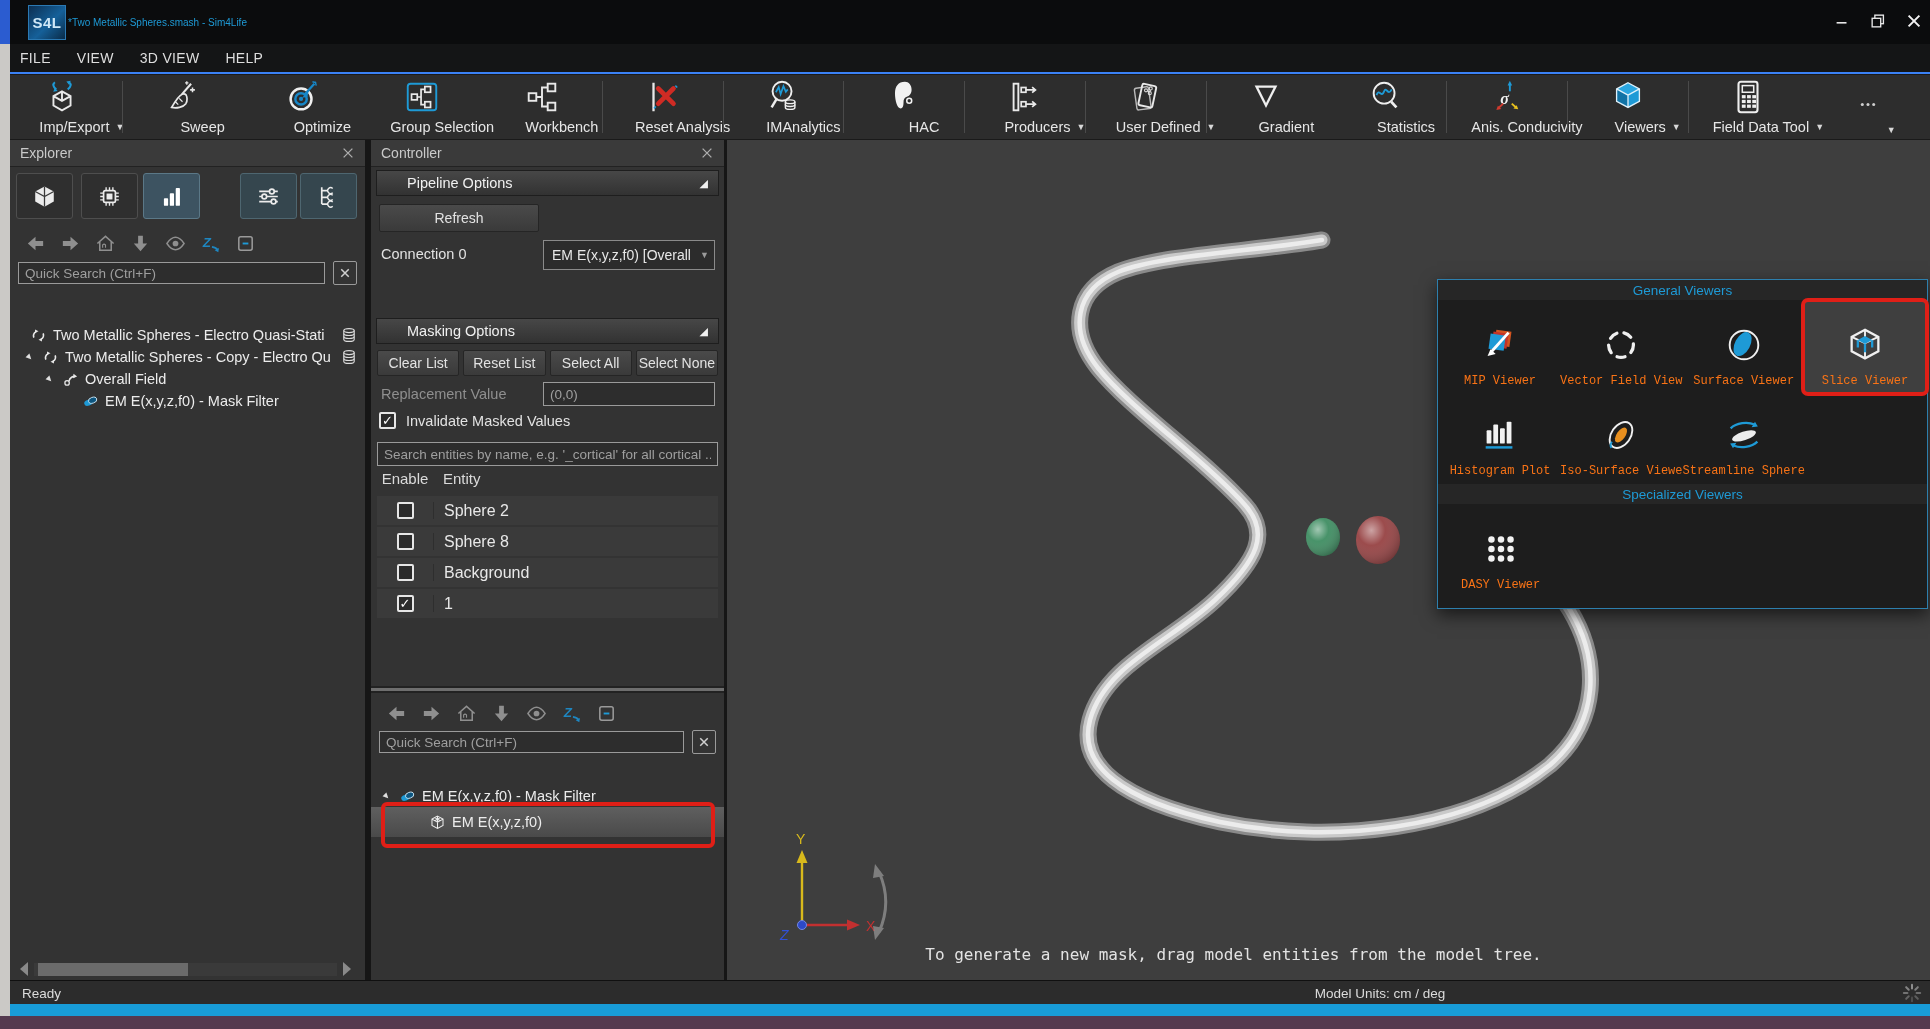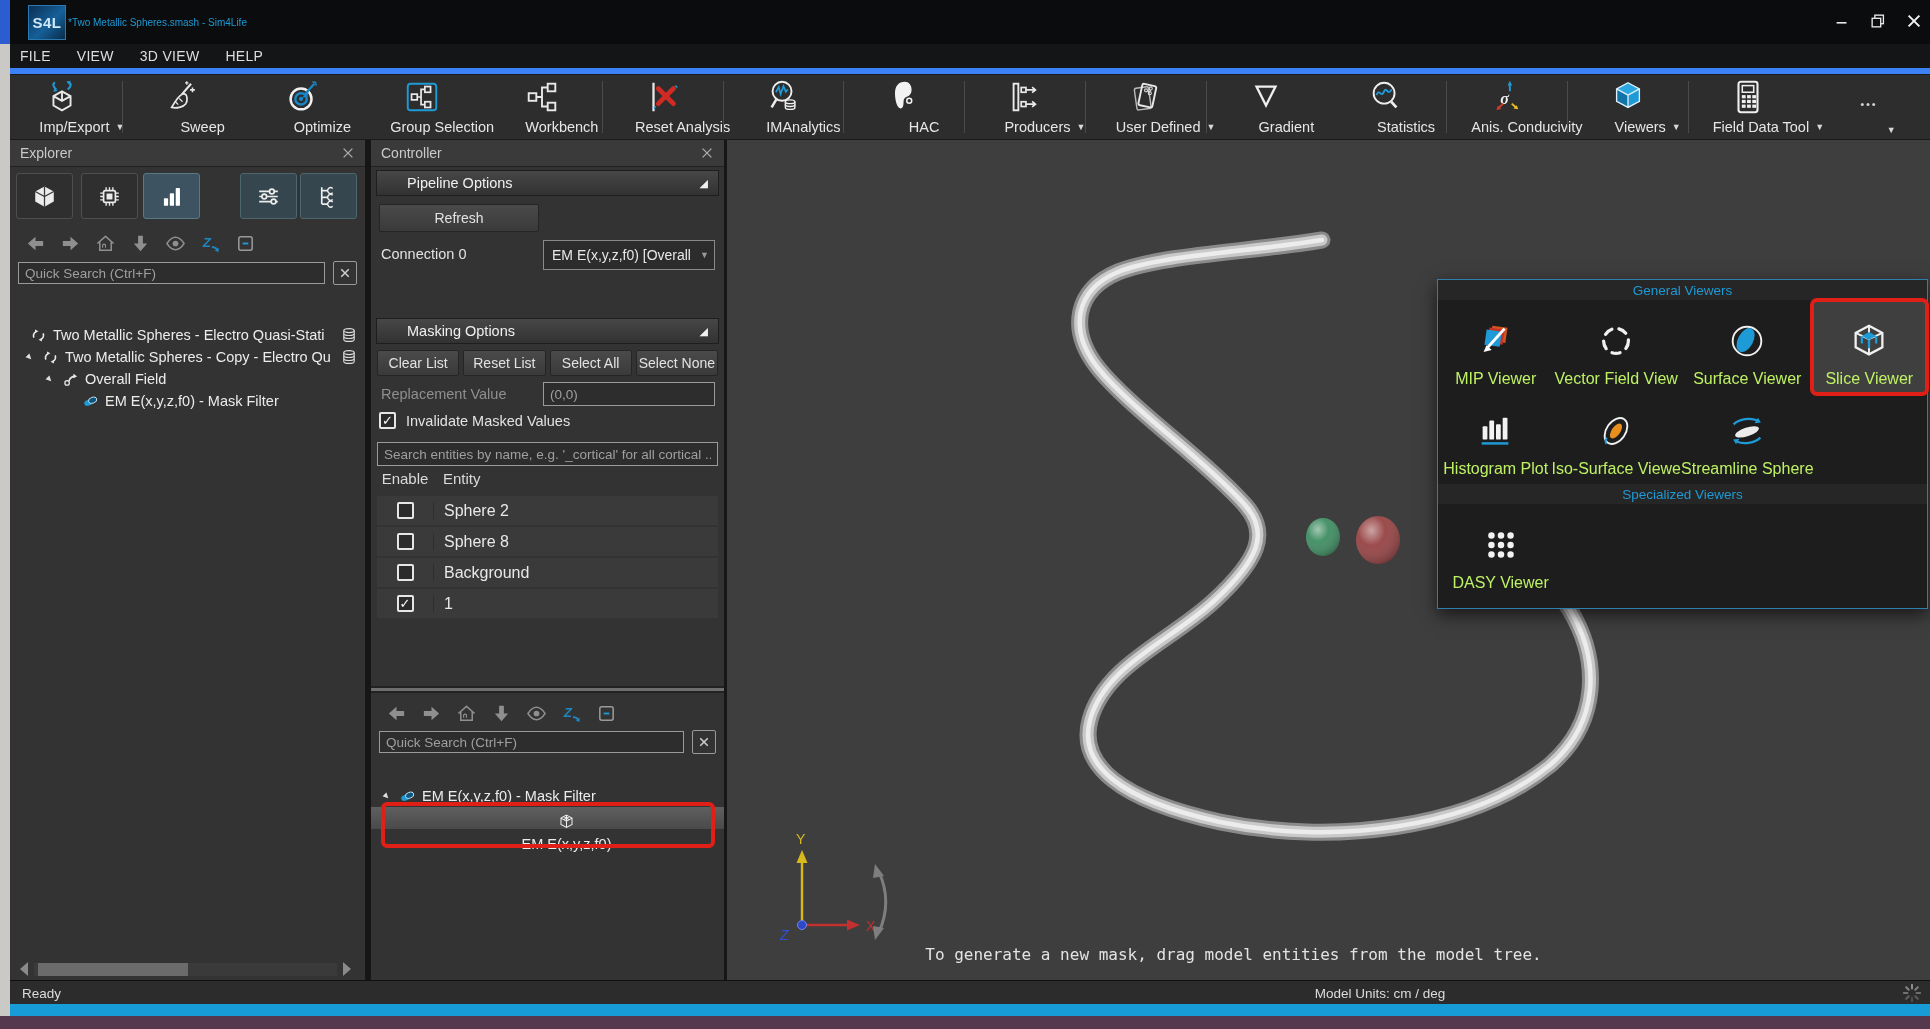--- a/index.html
+++ b/index.html
@@ -12,21 +12,21 @@
   #left-strip{left:0;top:44px;width:10px;height:972px;background:#cbc9c6;z-index:30;}
   #app-logo{left:28px;top:5px;width:36px;height:33px;border-radius:0;
     background:linear-gradient(135deg,#0c2f52,#156099 55%,#0a2b47);
     border:1px solid #2b79b3;color:#cfe7f7;font-weight:bold;font-size:15px;
     display:flex;align-items:center;justify-content:center;letter-spacing:.5px;}
   #window-title{left:68px;top:0;height:44px;display:flex;align-items:center;
     font-size:10px;color:var(--title,#1e9ad6);}
   .win-btn{top:6px;width:32px;height:30px;display:flex;align-items:center;justify-content:center;}
   
   #menubar{left:0;top:44px;width:1930px;height:30px;background:#141516;display:flex;
-    align-items:center;padding-left:20px;box-sizing:border-box;border-bottom:6px solid #3b82f6;}
+    align-items:center;padding-left:20px;box-sizing:border-box;border-bottom:2px solid #3b82f6;}
   .menu-item{color:#dedede;font-size:14px;margin-right:26px;letter-spacing:.3px;}
   
   #toolbar{left:0;top:75px;width:1930px;height:65px;background:#2d2d2d;display:flex;
     align-items:stretch;border-bottom:1px solid #1a1a1a;box-sizing:border-box;padding:0 2px;}
   .tb-item{flex:1 1 0;display:flex;flex-direction:column;align-items:center;justify-content:space-between;
     padding:3px 2px 4px 2px;min-width:0;}
   .tb-item .tb-ic{height:38px;width:38px;display:block;}
   .tb-label{display:flex;align-items:center;gap:6px;font-size:14.5px;color:#e6e6e6;white-space:nowrap;margin-left:40px;}
   .tb-label .dd{font-size:9px;color:#d8d8d8;}
   .tb-sep{width:1px;background:#4a4a4a;margin:6px 0;}
@@ -53,21 +53,21 @@
     height:22px;padding:0 6px;font-family:"Liberation Sans",sans-serif;box-sizing:border-box;}
   .qsearch::placeholder{color:#9f9f9f;}
   .qclear{width:22px;height:22px;border:1px solid #9a9a9a;display:flex;align-items:center;
     justify-content:center;border-radius:2px;}
   .tree{position:absolute;left:0;right:0;}
   .tree-row{height:22px;display:flex;align-items:center;gap:6px;font-size:14.5px;color:#ececec;
     position:relative;white-space:nowrap;}
   .tree-row .exp{width:14px;display:inline-flex;justify-content:center;color:#e0e0e0;font-size:9px;
     transform:rotate(-45deg);}
   .tree-row .trail{position:absolute;right:8px;top:3px;}
-  .tree-row.selected{background:linear-gradient(#5f5f5f,#4a4a4a);height:22px;flex-direction:column;}
+  .tree-row.selected{background:linear-gradient(#5f5f5f,#4a4a4a);height:30px;}
   
   .section-bar{position:absolute;left:5px;right:5px;height:26px;
     background:linear-gradient(#474747,#323232);border:1px solid #1e1e1e;
     display:flex;align-items:center;font-size:14.5px;color:#f0f0f0;padding-left:30px;box-sizing:border-box;}
   .section-bar .tri{position:absolute;right:10px;font-size:11px;color:#f0f0f0;}
   .btn{background:linear-gradient(#4a4a4a,#3a3a3a);border:1px solid #252525;border-radius:2px;
     color:#e2e2e2;font-size:14px;display:flex;align-items:center;justify-content:center;box-sizing:border-box;}
   .label{font-size:14.5px;color:#e2e2e2;}
   .label.dim{color:#8f8f8f;}
   .select{background:#2c2c2c;border:1px solid #8a8a8a;color:#e8e8e8;font-size:14px;
@@ -95,21 +95,21 @@
     text-align:center;font-family:"DejaVu Sans Mono",monospace;font-size:16px;color:#e3e3e3;}
   
   #viewers-panel{left:1437px;top:139px;width:489px;background:#1d1d1d;border:1px solid #2d7fad;
     box-shadow:0 6px 16px rgba(0,0,0,.6);z-index:40;padding-bottom:10px;}
   .vp-header{height:20px;background:#262626;color:var(--accent,#1e9ad6);font-size:13.5px;
     display:flex;align-items:center;justify-content:center;}
   .vp-grid{display:grid;grid-template-columns:repeat(4,1fr);padding:2px 2px;}
   .vp-cell{height:86px;display:flex;flex-direction:column;align-items:center;justify-content:flex-end;
     padding-bottom:4px;gap:6px;position:relative;border-radius:3px;}
   .vp-cell .icn{margin-bottom:2px;}
-  .vp-label{font-size:16px;color:#bef264;white-space:nowrap;}
+  .vp-label{font-size:12px;color:#f97316;white-space:nowrap;font-family:Liberation Mono, monospace;}
   .vp-cell.hl{background:#3f3f3f;box-shadow:0 0 0 4px var(--annot,#e01f17);}
   
   #statusbar{left:0;top:980px;width:1930px;height:24px;background:#2c2c2c;border-top:1px solid #101010;
     display:flex;align-items:center;font-size:13.5px;color:#dcdcdc;}
   #status-ready{position:absolute;left:22px;}
   #status-units{position:absolute;left:1250px;width:260px;text-align:center;}
   #status-spinner{position:absolute;right:8px;width:20px;height:20px;}
   #progress-strip{left:0;top:1004px;width:1930px;height:12px;background:var(--progress,#189cd8);}
   #taskbar-strip{left:0;top:1016px;width:1930px;height:13px;background:var(--taskbar,#54394e);}
 </style>

